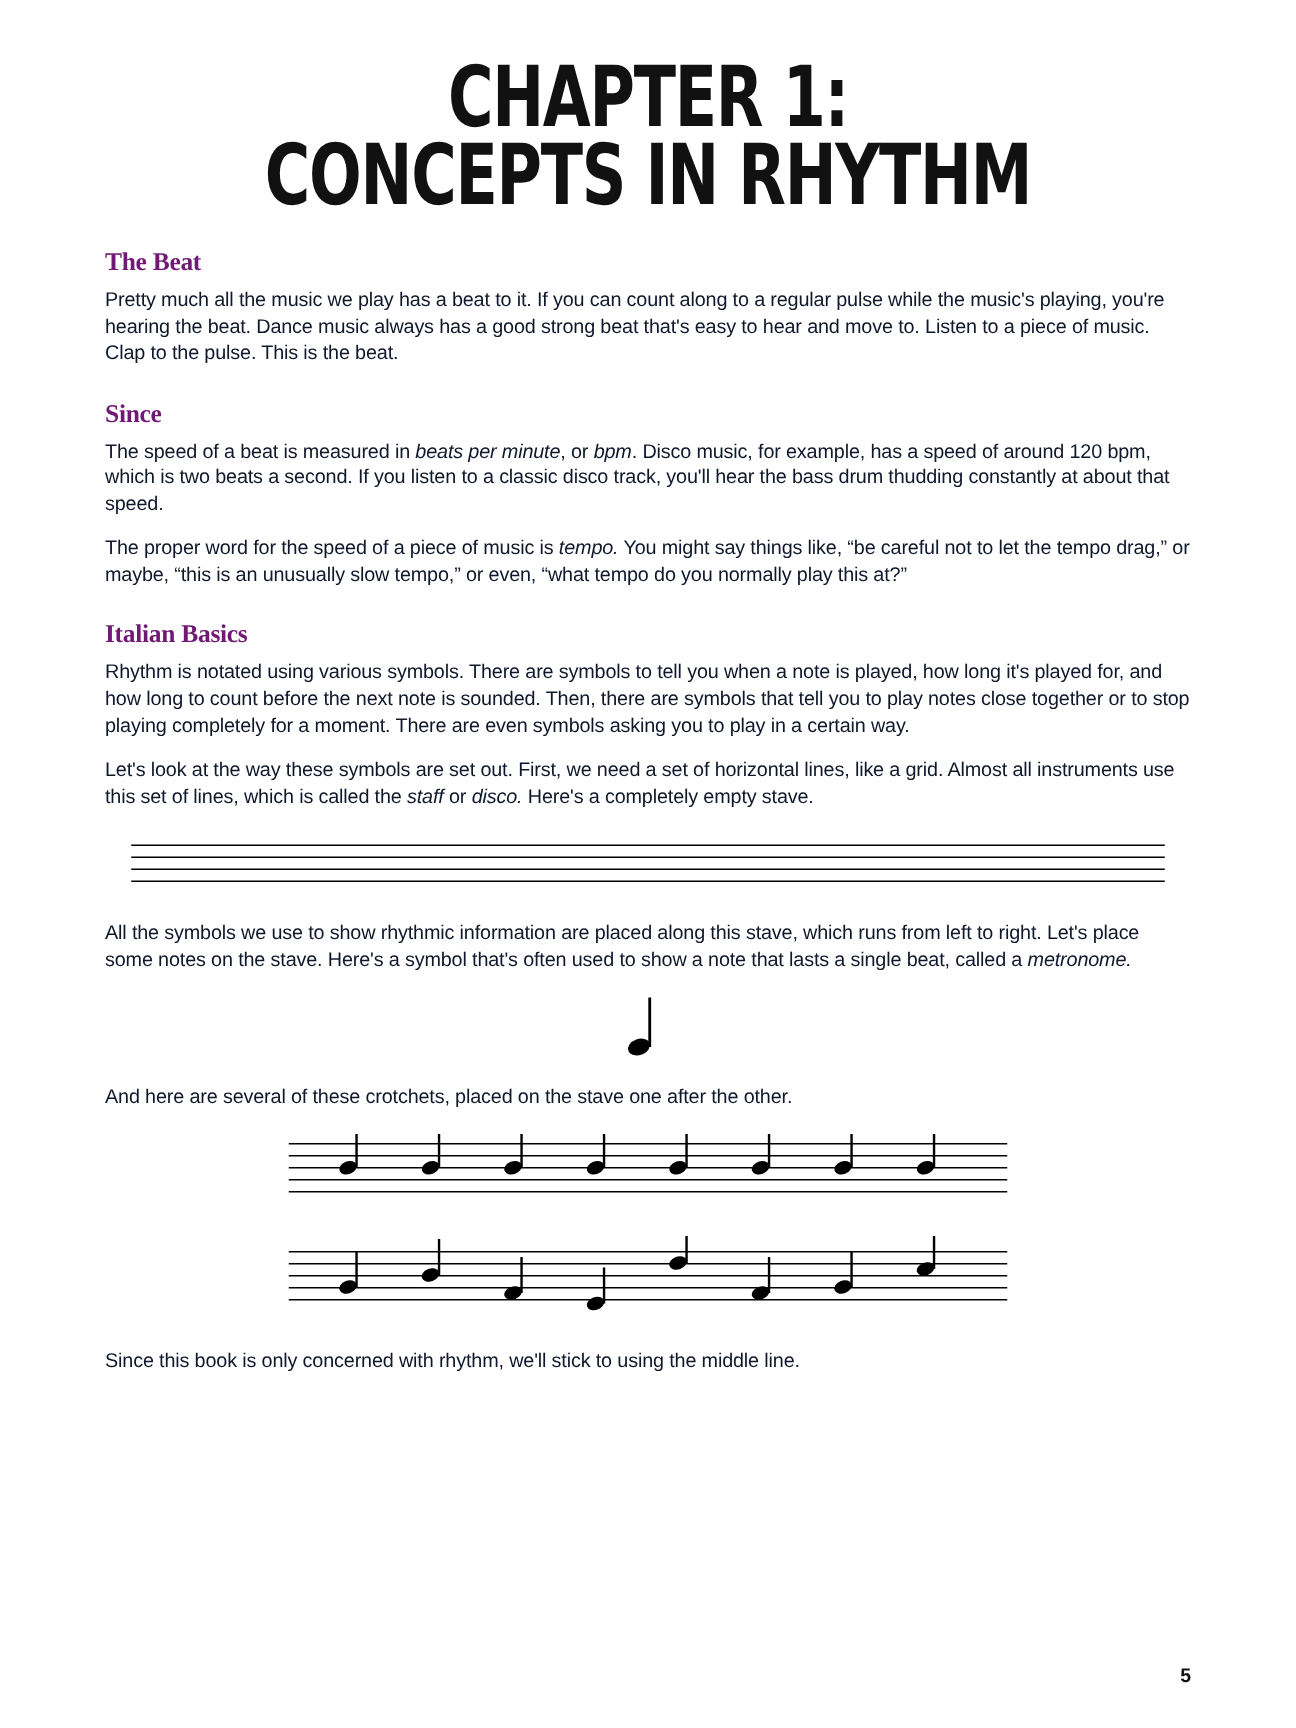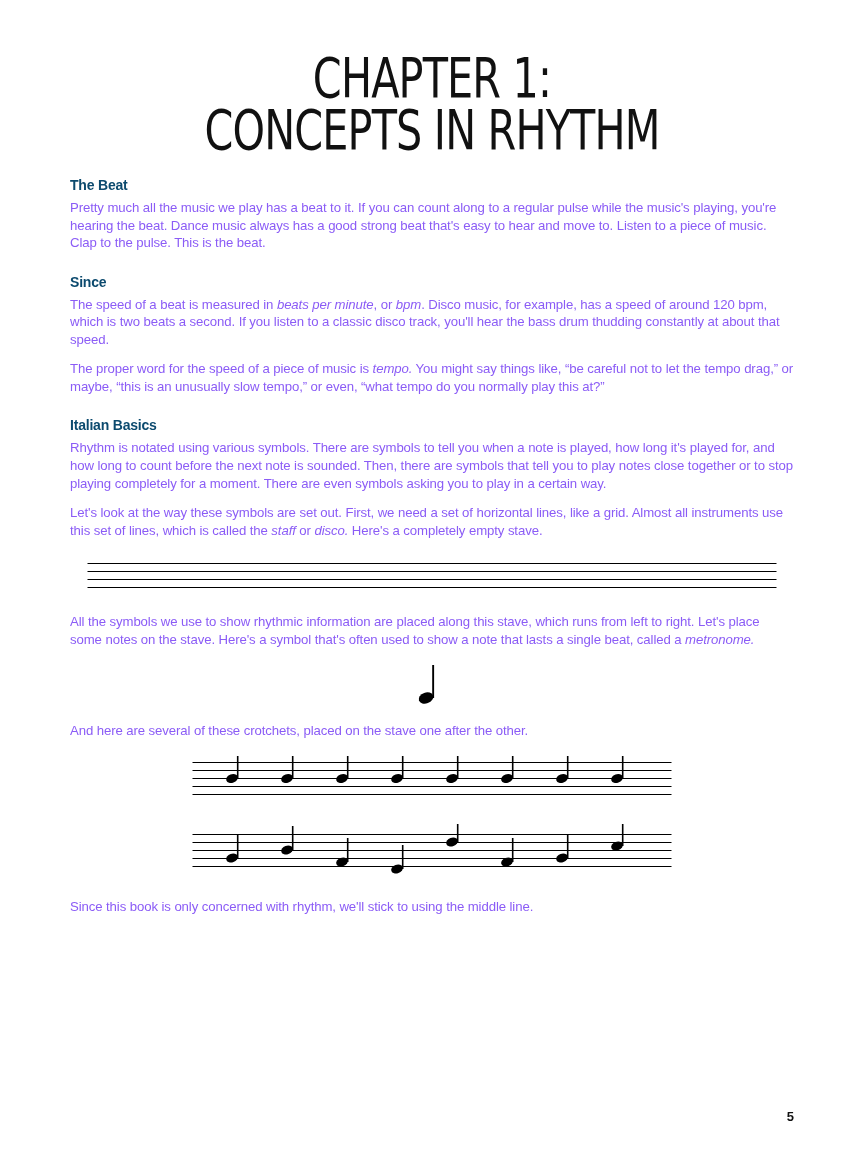--- a/index.html
+++ b/index.html
@@ -18,49 +18,49 @@
   .page {
     position: relative;
     width: 864px;
     height: 1152px;
     box-sizing: border-box;
     padding: 40px 70px 30px 70px;
   }
   .chapter-title {
     text-align: center;
     font-family: "DejaVu Sans Condensed", "Liberation Sans Narrow", "Liberation Sans", sans-serif;
-    font-weight: normal;
+    font-weight: bold;
     letter-spacing: -1px;
     line-height: 0.92;
     color: #111111;
-    margin-top: 12px;
   }
   .chapter-title .line1 {
     display: block;
     font-size: 56px;
     transform: scaleX(0.82);
   }
   .chapter-title .line2 {
     display: block;
     font-size: 56px;
     transform: scaleX(0.82);
   }
   h2.section-heading {
-    font-size: 14px;
+    font-size: 17px;
     font-weight: bold;
     margin: 22px 0 6px 0;
-    color: #0c4a6e;
+    color: #701a75;
     letter-spacing: -0.2px;
+    font-family: Liberation Serif, serif;
   }
   p.body-text {
     font-size: 13.2px;
     line-height: 1.33;
     margin: 0 0 12px 0;
     text-align: left;
-    color: #8b5cf6;
+    color: #0f172a;
     letter-spacing: -0.1px;
   }
   em { }
 
   .stave-wrap {
     margin: 16px 0 18px 0;
     display: flex;
     justify-content: center;
   }
   .single-note-wrap {

